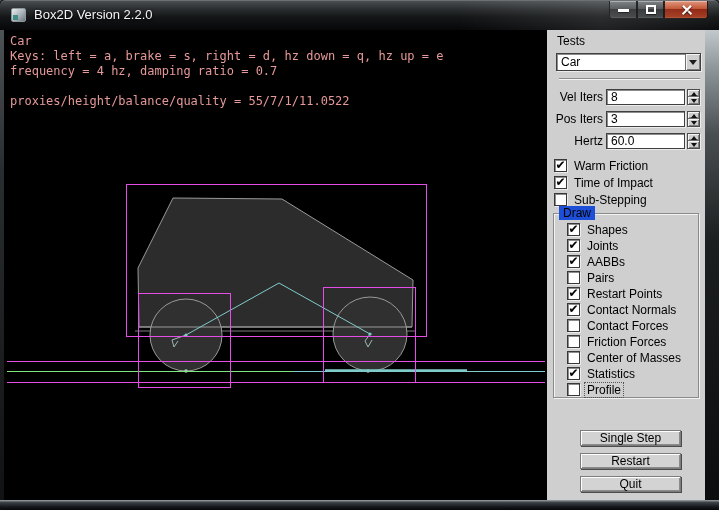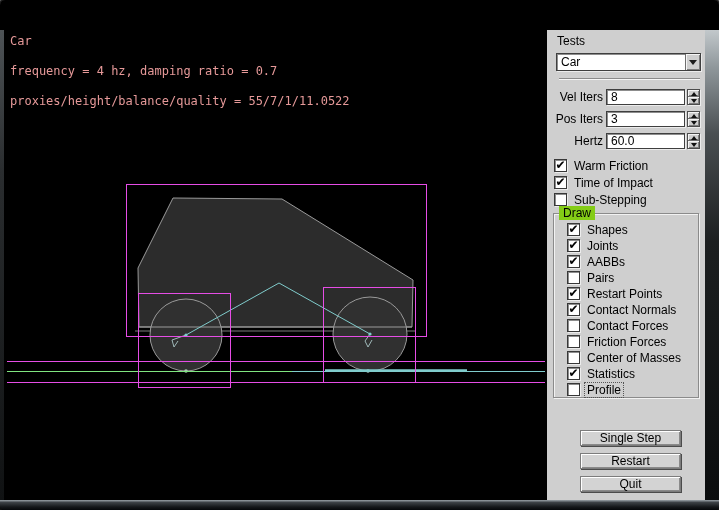--- a/index.html
+++ b/index.html
@@ -174,21 +174,21 @@
   .cb-label { position:absolute; left:20px; top:0; }
   .cb-label.focus-ring { outline:1px dotted #555; padding:0 2px; left:18px; }
 
   .draw-box {
     position:absolute; left:6px; top:183px; width:146px; height:185px;
     border:1px solid #8b8b8b;
     box-shadow:1px 1px 0 #f2f2f2, inset 1px 1px 0 #f2f2f2;
   }
   .draw-legend {
     position:absolute; left:12px; top:176px; padding:0 4px;
-    background:#84cc16; z-index:2;text-align:center;
+    background:#1d4ed8; z-index:2;text-align:center;
   }
 
   .glui-btn {
     position:absolute; left:33px; width:101px; height:16px;
     background:#d3d3d3; border:1px solid #7c7c7c;
     box-shadow:1px 1px 0 #4c4c4c, inset 1px 1px 0 #ffffff, inset -1px -1px 0 #8a8a8a;
     font-family:"Liberation Sans", sans-serif; font-size:12px; color:#000;
     text-align:center; line-height:14px; cursor:pointer;
   }
 </style>
@@ -229,20 +229,21 @@
       <g fill="none" stroke="#e64de6">
         <line x1="3" y1="331.5" x2="541" y2="331.5"></line>
         <line x1="3" y1="352.5" x2="541" y2="352.5"></line>
         <rect x="122.5" y="154.5" width="300" height="152"></rect>
         <rect x="134.5" y="263.5" width="92" height="94"></rect>
         <rect x="319.5" y="257.5" width="92" height="95"></rect>
       </g>
     </svg>
 
     <div class="stat-line" style="top: 4px; color: rgb(230, 153, 153);">Car</div>
+    <div class="stat-line" style="top: 19px; color: rgb(230, 153, 153);">Keys: left = a, brake = s, right = d, hz down = q, hz up = e</div>
     <div class="stat-line" style="top: 34px; color: rgb(230, 153, 153);">frequency = 4 hz, damping ratio = 0.7</div>
     <div class="stat-line" style="top: 64px; color: rgb(230, 153, 153);">proxies/height/balance/quality = 55/7/1/11.0522</div>
   </div>
 
   <div class="panel">
     <div class="lbl tests-lbl">Tests</div>
 
     <div class="dropdown">
       <span class="dd-text">Car</span>
       <span class="dd-btn">
@@ -340,14 +341,32 @@
 
     <button class="glui-btn" style="top:400px">Single Step</button>
     <button class="glui-btn" style="top:423px">Restart</button>
     <button class="glui-btn" style="top:446px">Quit</button>
   </div>
 
   <div class="border-left"></div>
   <div class="border-right"></div>
   <div class="border-bottom"></div>
 
+  <div class="titlebar">
+    <span class="app-icon"></span>
+    <span class="title-text">Box2D Version 2.2.0</span>
+    <span class="winbtns">
+      <span class="winbtn min">
+          <span class="glyph-min"></span>
+        </span>
+      <span class="winbtn max">
+          <span class="glyph-max"></span>
+        </span>
+      <span class="winbtn close">
+          <span class="glyph-close">
+            <i></i>
+            <i></i>
+          </span>
+        </span>
+    </span>
+  </div>
 
 </div>
 
 </body></html>

